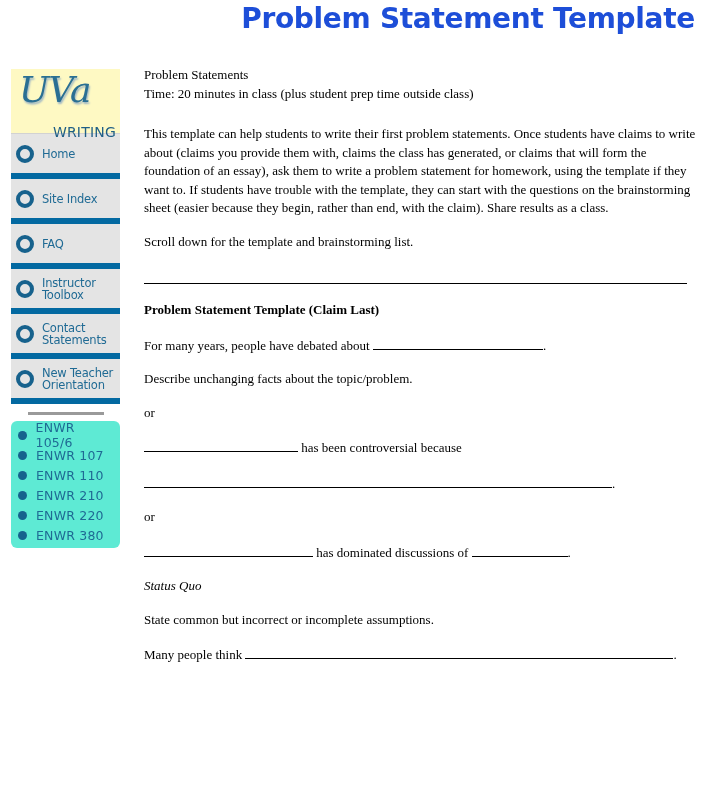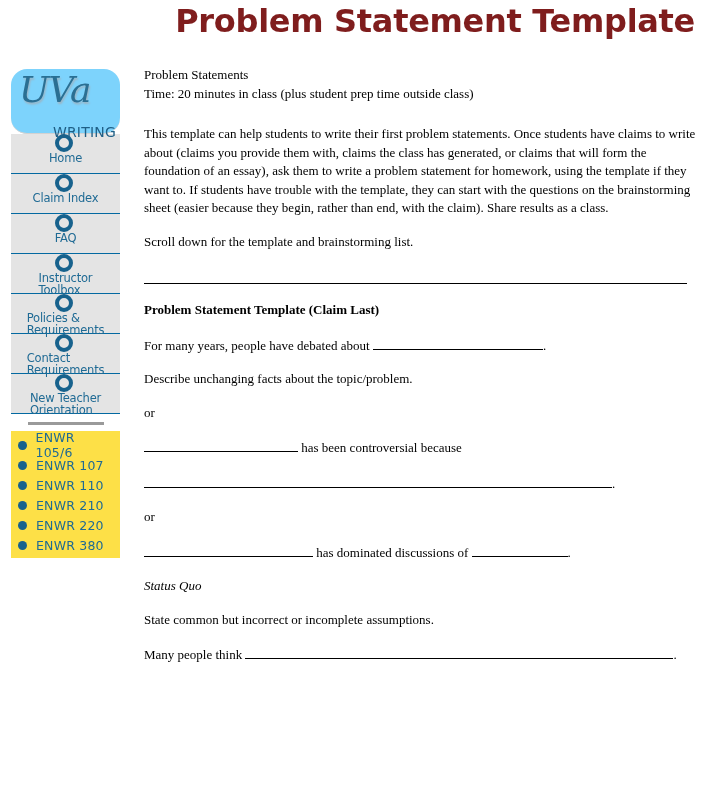--- a/index.html
+++ b/index.html
@@ -1,60 +1,59 @@
 <!DOCTYPE html>
 <html><head>
   <meta charset="utf-8">
   <style>
     html, body { margin: 0; padding: 0; background: #ffffff; }
     body { width: 701px; height: 810px; position: relative; overflow: hidden; }
 
     .page-title {
       position: absolute; right: 6px; top: 2px;
       font-family: "DejaVu Sans", sans-serif; font-weight: bold;
-      font-size: 32px; color: #7f1d1d; letter-spacing: -0.3px;
+      font-size: 28px; color: #1d4ed8; letter-spacing: -0.3px;
       margin: 0;
     }
 
     
     .sidebar {
       position: absolute; left: 11px; top: 69px; width: 109px;
       font-family: "DejaVu Sans", sans-serif;
     }
     .logo {
-      background: #7dd3fc; height: 64px; position: relative;
+      background: #fef9c3; height: 64px; position: relative;
       border-bottom: 1px solid #d2d2d2;
-      border-radius: 16px;
     }
     .logo-uva {
       position: absolute; left: 8px; top: 0px;
       font-family: "DejaVu Serif", serif; font-style: italic;
       font-size: 36px; color: #2a6f93; letter-spacing: -1px;
       text-shadow: 1px 2px 2px #9bb4c4;
     }
     .logo-writing {
       position: absolute; right: 4px; top: 55px;
       font-size: 14px; color: #1f5f86; letter-spacing: 0.2px;
     }
     .nav-item {
-      background: #e4e4e4; height: 39px; border-bottom: 1px solid #0369a1;
-      display: flex; align-items: center; cursor: pointer; flex-direction: column;
+      background: #e4e4e4; height: 39px; border-bottom: 6px solid #0369a1;
+      display: flex; align-items: center; cursor: pointer;
     }
     .nav-ring {
       width: 10px; height: 10px; border: 4px solid #17628d; border-radius: 50%;
       margin-left: 5px; margin-right: 8px; flex: 0 0 auto; background: #e4e4e4;
     }
     .nav-label {
       font-size: 11.5px; color: #1f6a94; line-height: 12px;
       letter-spacing: -0.2px;
     }
     .sep {
       width: 76px; height: 3px; background: #9a9a9a; margin: 8px auto 6px auto;
     }
-    .course-list { background: #fde047; padding: 4px 8px 3px 0; }
+    .course-list { background: #5eead4; padding: 4px 8px 3px 0; border-radius: 6px; }
     .course-item {
       height: 20px; display: flex; align-items: center; cursor: pointer;
     }
     .course-dot {
       width: 9px; height: 9px; background: #17628d; border-radius: 50%;
       margin-left: 7px; margin-right: 9px;
     }
     .course-label { font-size: 12.5px; color: #1f6a94; letter-spacing: 0.2px; }
 
     
@@ -83,37 +82,33 @@
     <span class="logo-uva">UVa</span>
     <span class="logo-writing">WRITING</span>
   </div>
 
   <div class="nav-item">
     <span class="nav-ring"></span>
     <span class="nav-label"><span>Home</span></span>
   </div>
   <div class="nav-item">
     <span class="nav-ring"></span>
-    <span class="nav-label"><span>Claim Index</span></span>
+    <span class="nav-label"><span>Site Index</span></span>
   </div>
   <div class="nav-item">
     <span class="nav-ring"></span>
     <span class="nav-label"><span>FAQ</span></span>
   </div>
   <div class="nav-item">
     <span class="nav-ring"></span>
     <span class="nav-label"><span>Instructor</span><br><span>Toolbox</span></span>
   </div>
   <div class="nav-item">
     <span class="nav-ring"></span>
-    <span class="nav-label"><span>Policies &amp;</span><br><span>Requirements</span></span>
-  </div>
-  <div class="nav-item">
-    <span class="nav-ring"></span>
-    <span class="nav-label"><span>Contact</span><br><span>Requirements</span></span>
+    <span class="nav-label"><span>Contact</span><br><span>Statements</span></span>
   </div>
   <div class="nav-item">
     <span class="nav-ring"></span>
     <span class="nav-label"><span>New Teacher</span><br><span>Orientation</span></span>
   </div>
 
   <div class="sep"></div>
 
   <div class="course-list">
     <div class="course-item">

